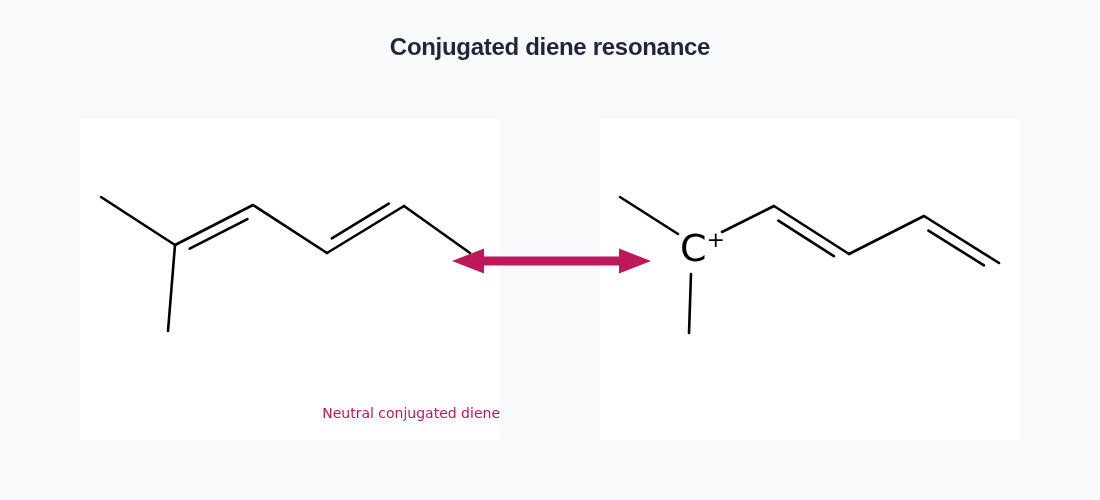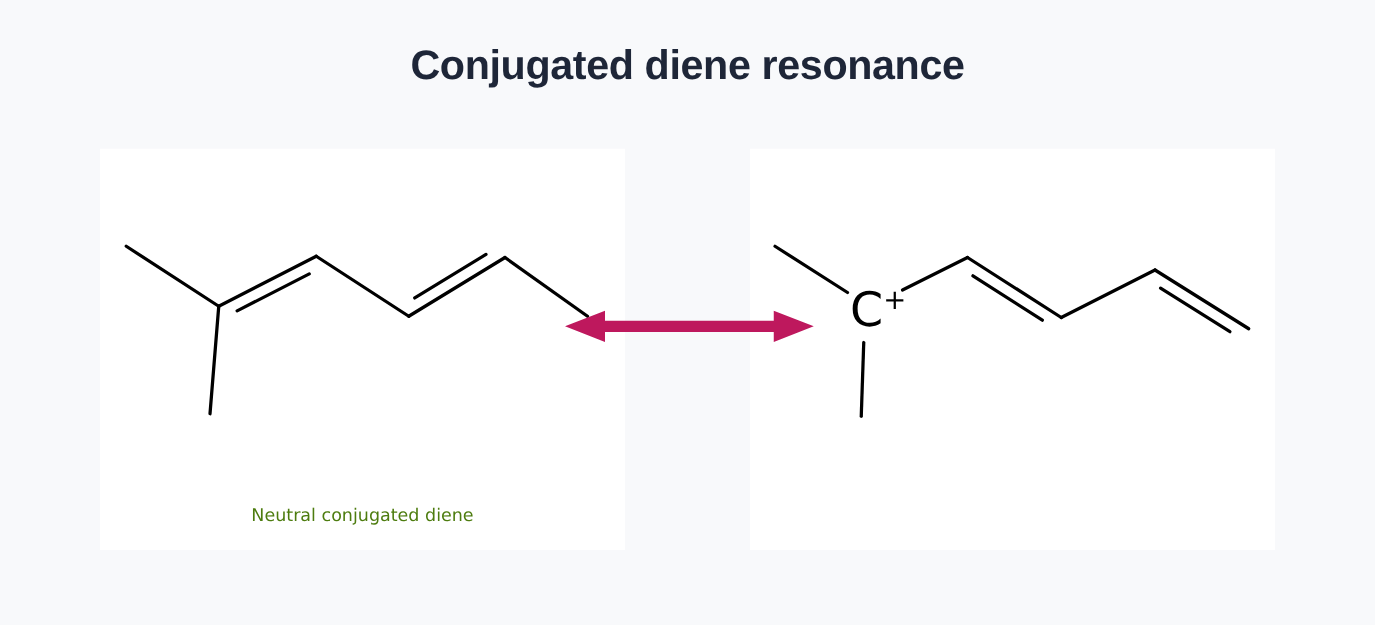--- a/index.html
+++ b/index.html
@@ -4,35 +4,35 @@
 <style>
   html,body{margin:0;padding:0;}
   body{
     width:1100px;height:500px;position:relative;overflow:hidden;
     background:#f8f9fb;
     font-family:"Liberation Sans", sans-serif;
   }
   .title{
     position:absolute;left:0;top:33px;width:1100px;
     text-align:center;
-    font-size:33px;font-weight:600;letter-spacing:-0.3px;
+    font-size:24px;font-weight:600;letter-spacing:-0.3px;
     color:#1e2638;
   }
   .card{
     position:absolute;top:119px;width:420px;height:321px;
     background:#ffffff;
   }
   .card-left{left:80px;}
   .card-right{left:600px;}
   .card svg.mol{position:absolute;left:0;top:0;}
   .caption{
     position:absolute;left:0;top:286px;width:100%;
-    text-align:center;
+    text-align:right;
     font-family:"DejaVu Sans", sans-serif;
-    font-size:14px;color:#4d7c0f;
+    font-size:14px;color:#be185d;
   }
   .arrow-svg{position:absolute;left:440px;top:235px;}
 </style>
 </head>
 <body>
 
 <div class="title">Conjugated diene resonance</div>
 
 <section class="card card-left">
   <svg class="mol" width="420" height="321" viewBox="0 0 420 321">

